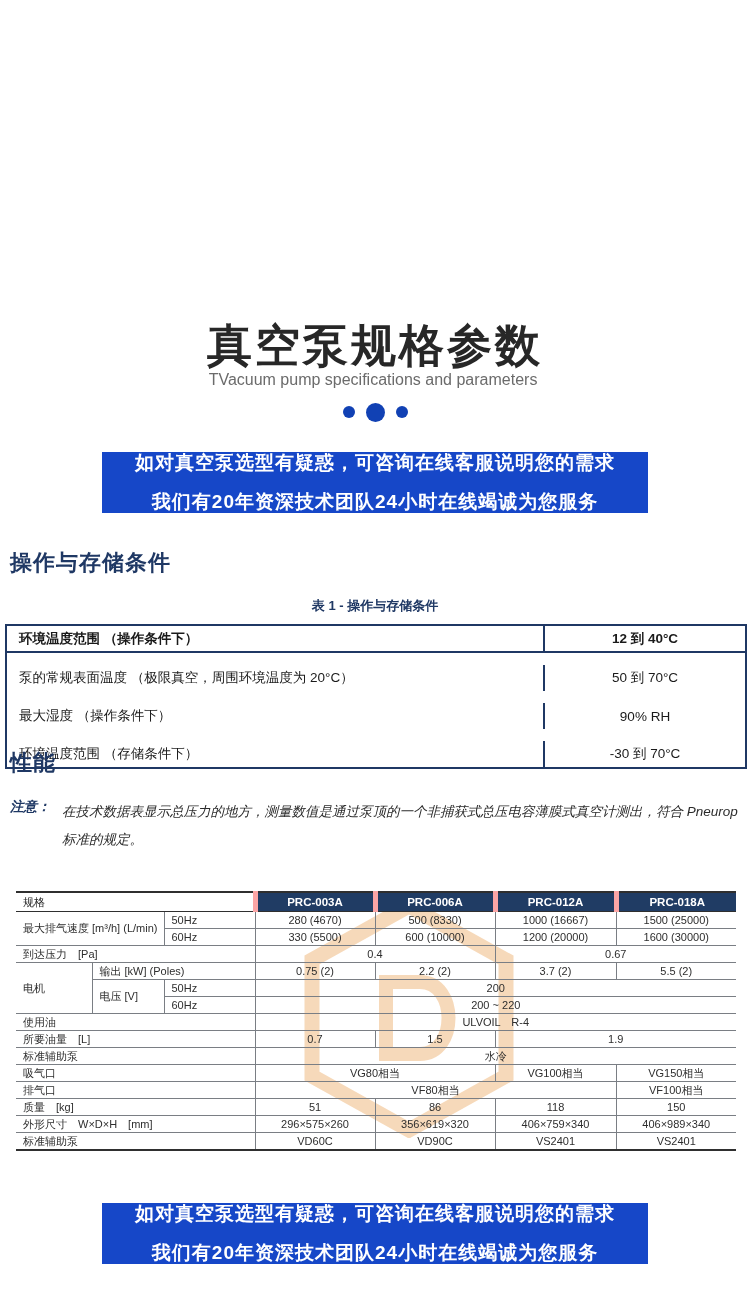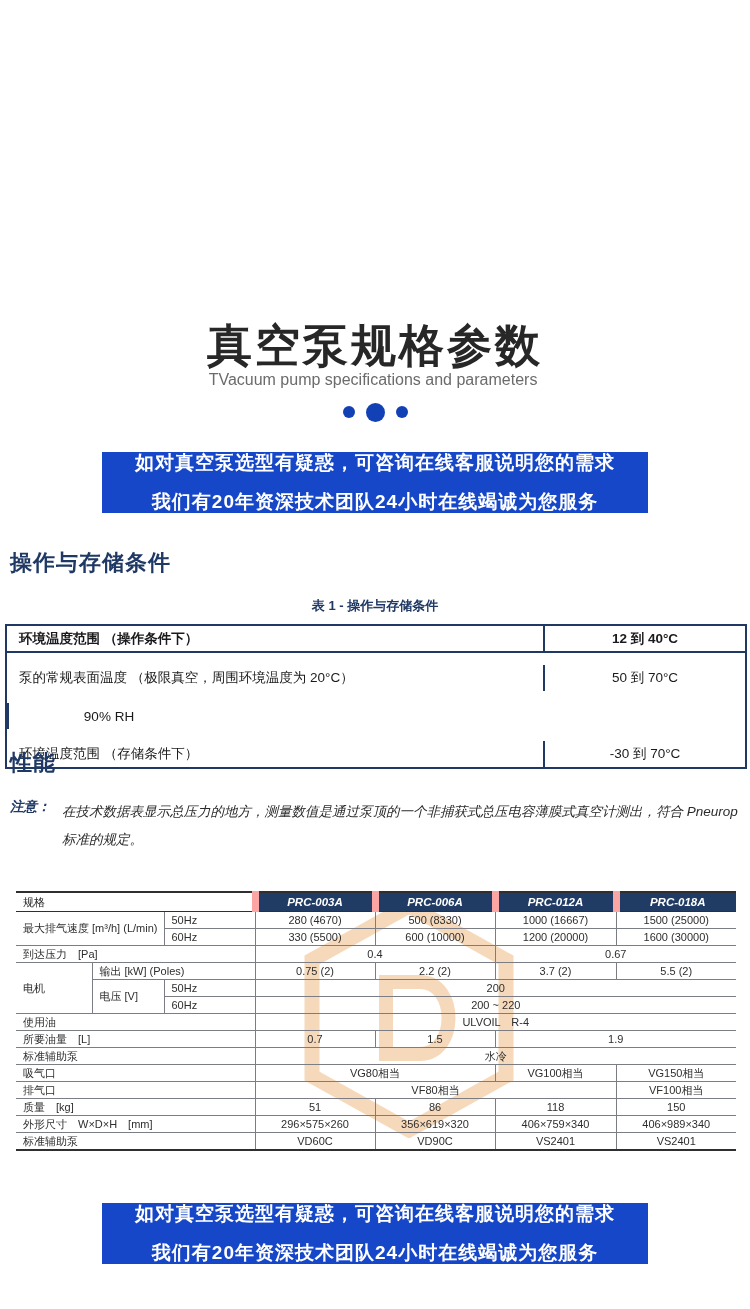--- a/index.html
+++ b/index.html
@@ -48,21 +48,21 @@
   table.spec{position:absolute;left:16px;top:891px;width:720px;border-collapse:collapse;
              table-layout:fixed;font-size:11px;color:#2e2e2e;
              border-top:2px solid #2f2f2f;border-bottom:2px solid #2f2f2f;}
   .spec td{border:1px solid #7a7e84;height:16px;padding:0 2px;text-align:center;
            overflow:hidden;white-space:nowrap;background:transparent;margin-top:12px;}
   .spec td.lab{text-align:left;padding-left:7px;}
   .spec tr td:first-child{border-left:0;}
   .spec tr td:last-child{border-right:0;}
   .spec tr.hdr td{height:18px;border-bottom:1px solid #2f2f2f;}
   .spec td.hcell{background:#203c64;color:#ffffff;font-weight:700;font-size:11.5px;
-                 border-left:7px solid #fca5a5;border-right:1px solid #5d77a3;font-style:italic;}
+                 border-left:5px solid #fca5a5;border-right:1px solid #5d77a3;}
   .spec td.corner{background:#ffffff;color:#222;text-align:left;padding-left:7px;}
 </style>
 </head>
 <body>
 
 <div class="page">
 
   <div class="title">真空泵规格参数</div>
   <div class="subtitle">TVacuum pump specifications and parameters</div>
 
@@ -83,20 +83,21 @@
   <div class="t1">
     <div class="t1-row head">
       <div class="lbl">环境温度范围 （操作条件下）</div>
       <div class="val">12 到 40°C</div>
     </div>
     <div class="t1-row r">
       <div class="lbl">泵的常规表面温度 （极限真空，周围环境温度为 20°C）</div>
       <div class="val">50 到 70°C</div>
     </div>
     <div class="t1-row r">
+      <div class="lbl">最大湿度 （操作条件下）</div>
       <div class="val">90% RH</div>
     </div>
     <div class="t1-row r">
       <div class="lbl">环境温度范围 （存储条件下）</div>
       <div class="val">-30 到 70°C</div>
     </div>
   </div>
 
   <div class="sec-heading second">性能</div>
   <div class="note-label">注意：</div>

